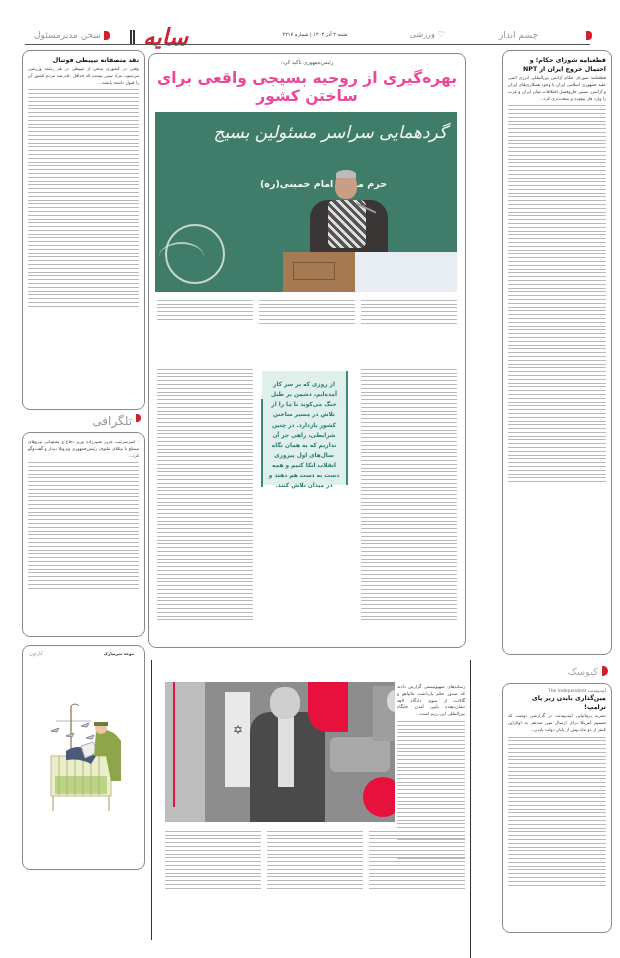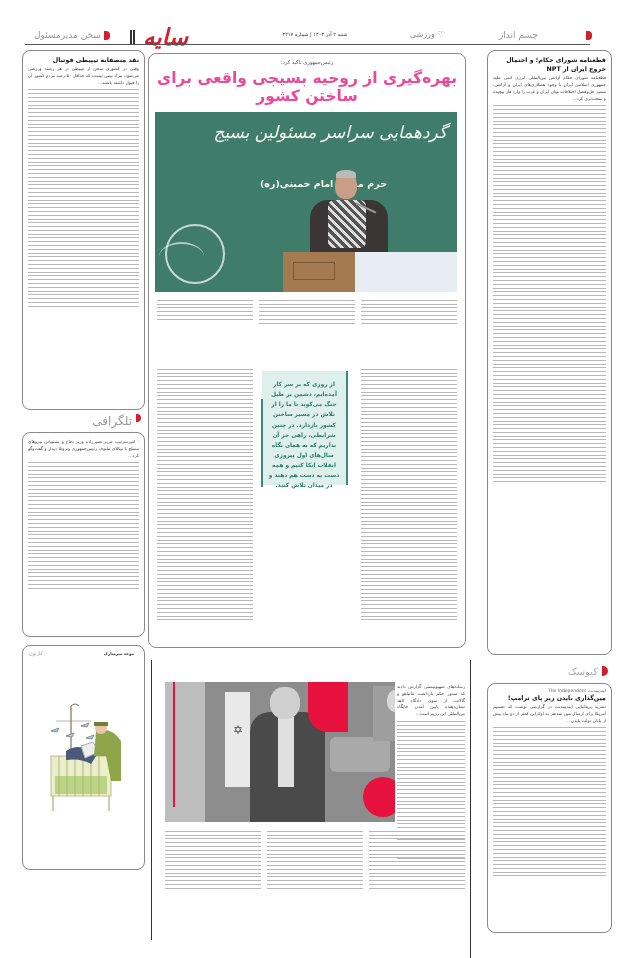--- a/index.html
+++ b/index.html
@@ -12,21 +12,21 @@
   .sec-tag .marker { width: 6px; height: 9px; background: #d0202e; border-radius: 0 4px 4px 0; }
   .tag-right { right: 28px; gap: 48px; }
   .tag-rooydad { right: 175px; color: #888; font-size: 8px; }
   .tag-left { left: 34px; }
   .date-line { position: absolute; top: 31px; left: 240px; width: 150px; text-align: center; font-size: 5px; color: #333; }
   .logo { position: absolute; top: 23px; left: 140px; width: 48px; height: 20px; }
   .logo-text { font-family: "DejaVu Serif", serif; font-size: 23px; color: #d0202e; font-weight: bold; font-style: italic; letter-spacing: -1px; }
   .logo-bars { position: absolute; left: 130px; top: 30px; width: 5px; height: 14px; border-left: 2px solid #333; border-right: 2px solid #333; }
 
   
-  .col-right { position: absolute; top: 50px; right: 8px; width: 125px; }
+  .col-right { position: absolute; top: 50px; right: 8px; width: 110px; }
   .col-left  { position: absolute; top: 50px; left: 22px; width: 123px; }
   .col-main  { position: absolute; top: 53px; left: 148px; width: 318px; }
 
   .box { border: 1px solid #888; border-radius: 8px; padding: 4px 5px; }
   .box-title { font-size: 6.3px; font-weight: bold; color: #111; line-height: 1.45; text-align: right; }
   .box-body { font-size: 4.4px; color: #444; line-height: 1.55; text-align: justify; margin-top: 2px; }
   .fill-lines { position: relative; }
   .fill-lines i { display: block; height: 1px; background: #b8b8b8; margin: 2.8px 0; }
 
   

